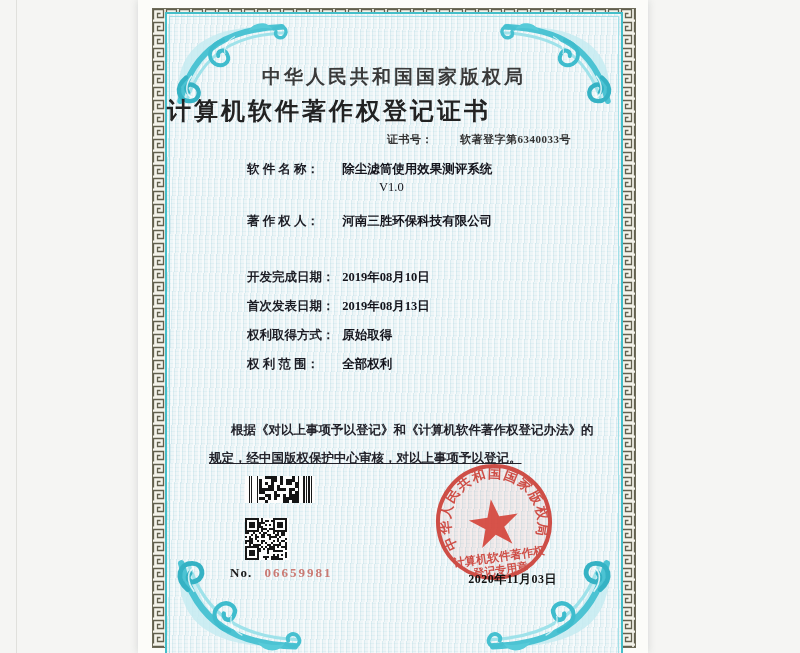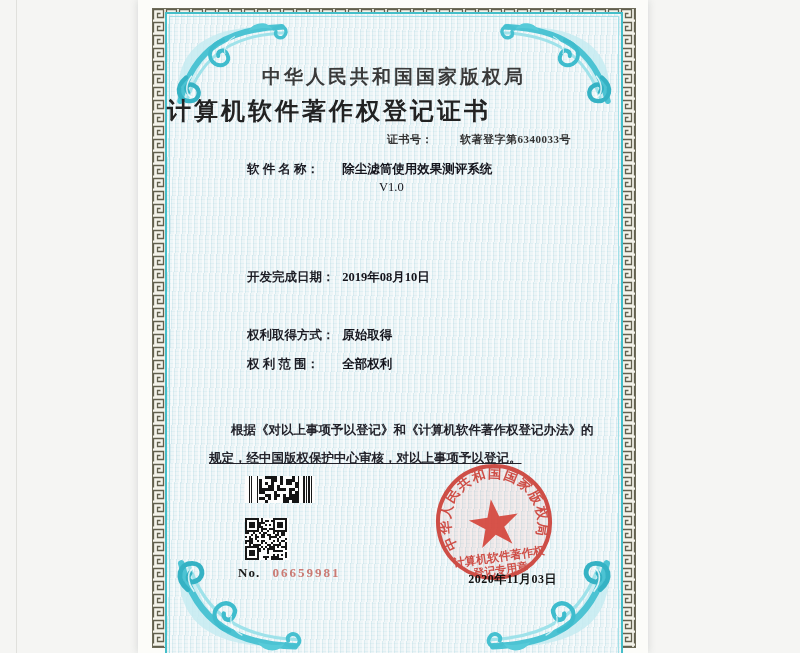--- a/index.html
+++ b/index.html
@@ -64,21 +64,21 @@
     position:absolute;left:42px;top:402px;width:388px;
     font-size:12.5px;font-weight:bold;line-height:28px;color:#22222a;
     text-align:justify;
   }
   .statement .ln1{display:block;text-indent:22px;}
   .statement .ln2{display:block;text-decoration:underline;}
 
   .barcode{position:absolute;left:78px;top:462px;width:70px;height:27px;background:#fdfdfc;}
   .qr{position:absolute;left:78px;top:504px;width:44px;height:42px;background:#fdfdfc;}
 
-  .serial{position:absolute;left:63px;top:551px;font-size:13px;white-space:nowrap;padding-left:8px;}
+  .serial{position:absolute;left:63px;top:551px;font-size:13px;white-space:nowrap;}
   .serial .no{font-weight:bold;color:#1b1b1b;letter-spacing:1px;}
   .serial .num{margin-left:9px;color:rgba(196,100,92,.85);letter-spacing:2px;font-weight:bold;}
 
   .seal{position:absolute;left:254px;top:433px;opacity:.92;}
   .issue-date{
     position:absolute;left:270px;top:557px;width:120px;text-align:right;
     font-size:12px;font-weight:bold;color:#111;letter-spacing:.5px;
   }
 </style>
 </head>
@@ -139,23 +139,31 @@
       <div class="cert-title">计算机软件著作权登记证书</div>
       <div class="cert-no">
         <span class="lbl">证书号：</span><span>软著登字第6340033号</span>
       </div>
 
       <div class="field-row row0">
         <span class="flabel">软 件 名 称：</span>
         <span class="fvalue">除尘滤筒使用效果测评系统</span>
         <span class="fvalue2">V1.0</span>
       </div>
+      <div class="field-row row1">
+        <span class="flabel">著 作 权 人：</span>
+        <span class="fvalue">河南三胜环保科技有限公司</span>
+      </div>
       <div class="field-row row2">
         <span class="flabel">开发完成日期：</span>
         <span class="fvalue">2019年08月10日</span>
+      </div>
+      <div class="field-row row3">
+        <span class="flabel">首次发表日期：</span>
+        <span class="fvalue">2019年08月13日</span>
       </div>
       <div class="field-row row4">
         <span class="flabel">权利取得方式：</span>
         <span class="fvalue">原始取得</span>
       </div>
       <div class="field-row row5">
         <span class="flabel">权 利 范 围：</span>
         <span class="fvalue">全部权利</span>
       </div>
 

